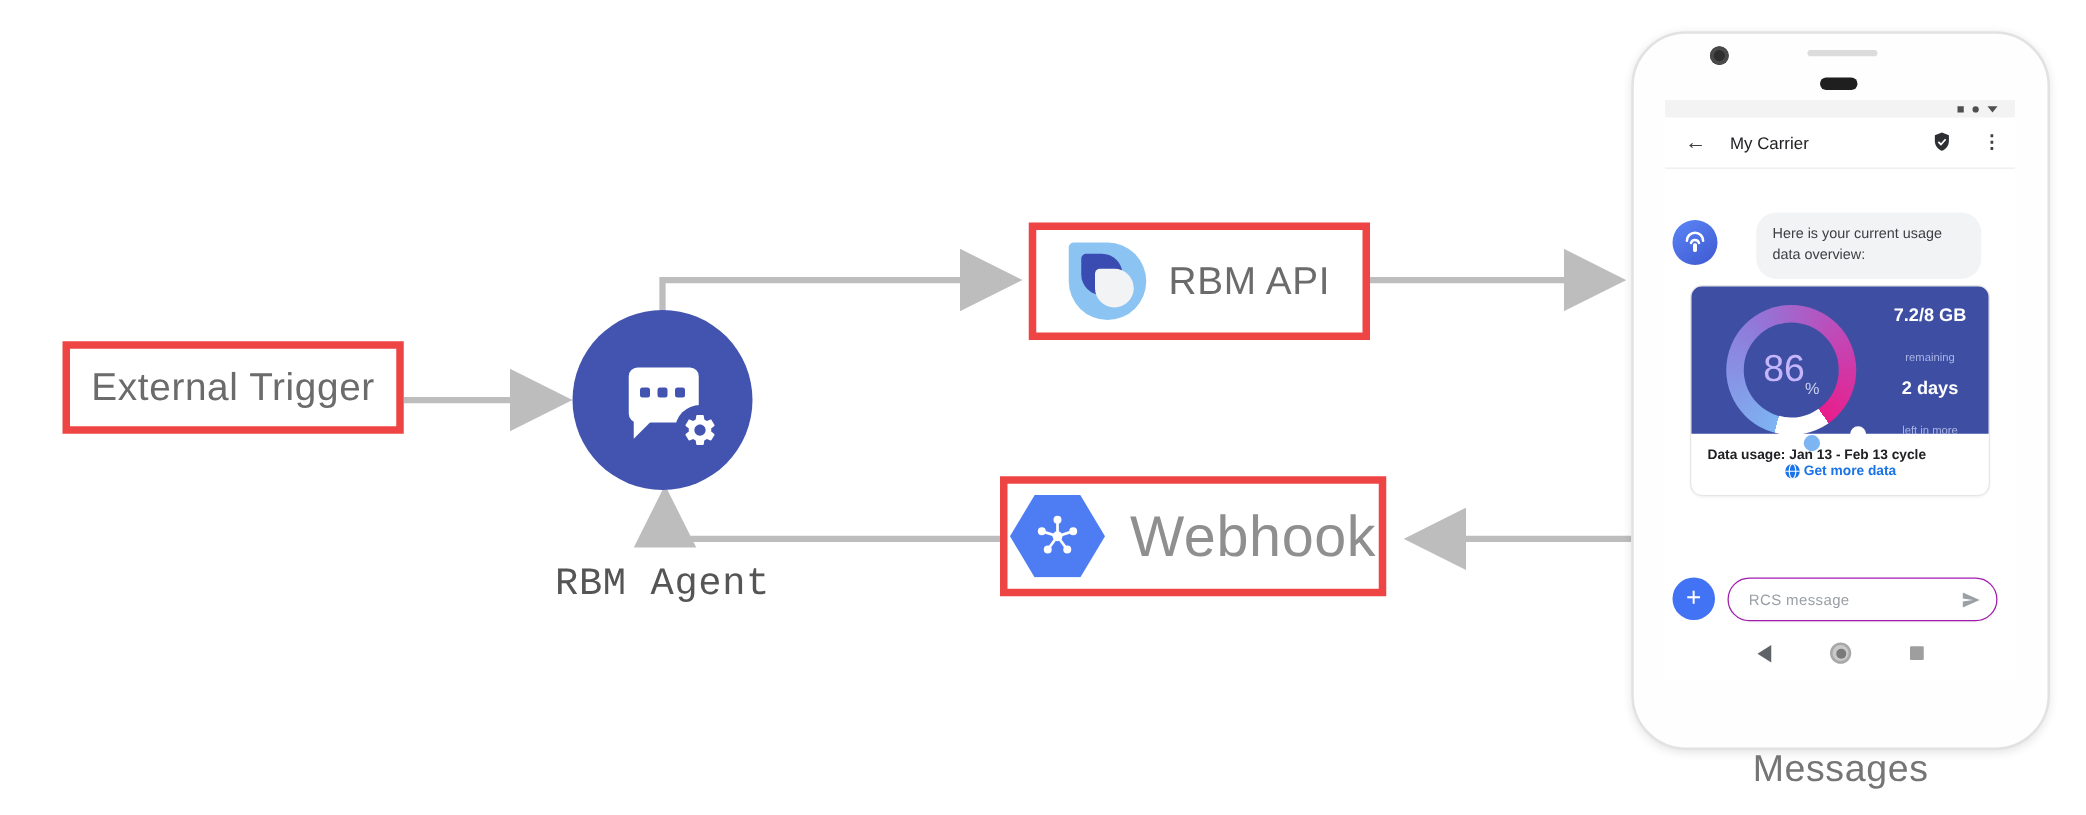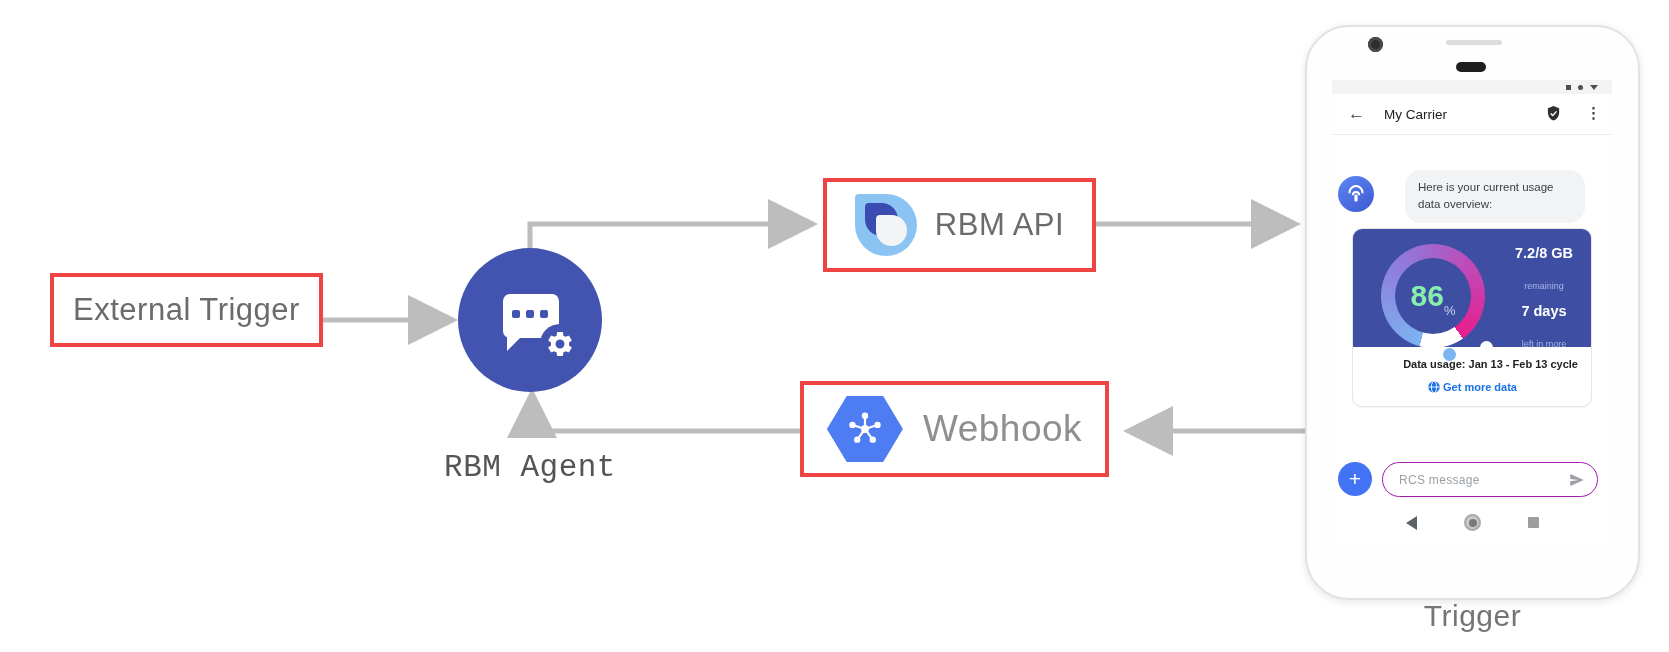--- a/index.html
+++ b/index.html
@@ -3,34 +3,34 @@
 <meta charset="utf-8">
 <style>
   * { margin:0; padding:0; box-sizing:border-box; }
   html,body { width:1669px; height:652px; background:#ffffff; font-family:"Liberation Sans", sans-serif; overflow:hidden; }
   .canvas { position:relative; width:1669px; height:652px; background:#fff; }
 
   
   .arrows { position:absolute; left:0; top:0; z-index:1; }
 
   
-  .node-box { position:absolute; background:#fff; border:4px solid #ef4444; display:flex; align-items:center; justify-content:center; z-index:2; }
+  .node-box { position:absolute; background:#fff; border:6px solid #ef4444; display:flex; align-items:center; justify-content:center; z-index:2; }
   .node-label { color:#6b6b6b; font-size:31px; letter-spacing:0.5px; }
 
   .ext-box { left:50px; top:273px; width:273px; height:74px; }
 
   .api-box { left:823px; top:178px; width:273px; height:94px; gap:18px; }
   .api-logo { position:relative; width:62px; height:62px; flex:0 0 62px; }
   .drop { position:absolute; border-radius:4px 50% 50% 50%; }
   .drop-big { left:0; top:0; width:62px; height:62px; background:#8bc4f2; }
   .drop-dark { left:10px; top:9px; width:33px; height:33px; background:#3a4cb1; }
   .drop-white { left:21px; top:21px; width:31px; height:31px; background:#f2f3f5; }
 
   .wh-box { left:800px; top:381px; width:309px; height:96px; gap:20px; }
-  .wh-label { color:#8f8f8f; font-size:37px; }
+  .wh-label { color:#8f8f8f; font-size:46px; }
   .hexagon { position:relative; width:76px; height:66px; background:#4e7cf2; clip-path:polygon(26% 0, 74% 0, 100% 50%, 74% 100%, 26% 100%, 0 50%); display:flex; align-items:center; justify-content:center; flex:0 0 76px; }
 
   .agent-circle { position:absolute; left:458px; top:248px; width:144px; height:144px; border-radius:50%; background:#4254b0; z-index:2; }
   .agent-bubble { position:absolute; left:45px; top:46px; width:56px; height:44px; background:#fff; border-radius:7px; }
   .agent-dot { position:absolute; top:16px; width:8px; height:8px; border-radius:2px; background:#4254b0; }
   .agent-tail { position:absolute; left:49px; top:89px; width:0; height:0; border-top:14px solid #fff; border-right:14px solid transparent; }
   .gear-back { position:absolute; left:82px; top:76px; width:40px; height:40px; border-radius:50%; background:#4254b0; }
   .gear-svg { position:absolute; left:87px; top:81px; }
 
   .diagram-label { position:absolute; color:#555555; font-size:31px; letter-spacing:0.5px; text-align:center; z-index:2; }
@@ -59,30 +59,30 @@
   .avatar { position:absolute; left:6px; top:96px; width:36px; height:36px; border-radius:50%; background:linear-gradient(145deg,#5b86f7,#3f58cf); display:flex; align-items:center; justify-content:center; }
   .chat-bubble { position:absolute; left:50px; top:90px; width:180px; background:#f1f3f4; border-radius:16px; padding:9px 13px; font-size:11.5px; line-height:1.5; color:#3c4043;margin-left:23px; }
 
   .usage-card { position:absolute; left:20px; top:148px; width:240px; background:#fff; border:1px solid #e6e6e6; border-radius:10px; overflow:hidden; box-shadow:0 1px 2px rgba(0,0,0,0.04); }
   .card-blue { position:relative; width:100%; height:118px; background:#3e4fa3; }
   .gauge { position:absolute; left:28px; top:15px; width:104px; height:104px; border-radius:50%;
            background:conic-gradient(from 195deg, #7db4f2 0deg, #9079da 125deg, #c445b4 225deg, #e81e8c 310deg, #ffffff 310deg 360deg); }
   .gauge-cap-blue { position:absolute; left:62px; top:104px; width:13px; height:13px; border-radius:50%; background:#7db4f2; }
   .gauge-cap-white { position:absolute; left:99px; top:97px; width:13px; height:13px; border-radius:50%; background:#ffffff; }
   .gauge-inner { position:absolute; left:14px; top:14px; width:76px; height:76px; border-radius:50%; background:#3e4fa3; display:flex; align-items:center; justify-content:center; }
-  .gauge-num { font-size:30px; color:#86efac; font-weight:700; }
+  .gauge-num { font-size:30px; color:#c4b5fd; font-weight:400; }
   .gauge-pct { font-size:13px; color:#c9d0f0; align-self:flex-end; padding-bottom:16px; }
   .card-stats { position:absolute; left:148px; top:16px; width:86px; text-align:center; color:#ffffff; }
   .stat-big { font-size:14.5px; font-weight:bold; }
   .stat-small { font-size:9px; color:#aab4e6; margin-top:20px; }
   .stat-gap { height:12px; }
   .card-text { padding:11px 13px 12px 13px; }
-  .card-title { font-size:11px; font-weight:bold; color:#202124;text-align:right; }
+  .card-title { font-size:11px; font-weight:bold; color:#202124; }
   .card-body { font-size:10.5px; color:#555; line-height:1.45; margin-top:5px; }
-  .card-action { margin-top:10px; display:flex; align-items:center; justify-content:center; gap:2px; cursor:pointer; }
+  .card-action { margin-top:0; display:flex; align-items:center; justify-content:center; gap:2px; cursor:pointer; }
   .action-label { font-size:11px; font-weight:bold; color:#1a73e8; }
 
   .composer { position:absolute; left:0; top:380px; width:280px; height:40px; }
   .plus-btn { position:absolute; left:6px; top:2px; width:34px; height:34px; border-radius:50%; background:#4273f5; color:#fff; font-size:21px; display:flex; align-items:center; justify-content:center; border:none; }
   .input-pill { position:absolute; left:50px; top:2px; width:216px; height:35px; border:1px solid #a21caf; border-radius:18px; background:#fff; box-shadow:0 1px 2px rgba(0,0,0,0.05); }
   .rcs-input { position:absolute; left:16px; top:0; width:160px; height:33px; border:none; outline:none; font-size:12px; color:#3c4043; font-family:"Liberation Sans",sans-serif; letter-spacing:0.3px; background:transparent; }
   .rcs-input::placeholder { color:#9aa0a6; }
   .send-icon { position:absolute; right:11px; top:8px; }
 
   .navbar { position:absolute; left:0; top:428px; width:280px; height:30px; }
@@ -202,21 +202,21 @@
           <div class="gauge-cap-white"></div>
           <div class="gauge-inner">
             <span class="gauge-num">86</span>
             <span class="gauge-pct">%</span>
           </div>
         </div>
         <div class="card-stats">
           <div class="stat-big">7.2/8 GB</div>
           <div class="stat-small">remaining</div>
           <div class="stat-gap"></div>
-          <div class="stat-big">7 days</div>
+          <div class="stat-big">2 days</div>
           <div class="stat-small">left in more</div>
         </div>
       </div>
       <div class="card-text">
         <div class="card-title">Data usage: Jan 13 - Feb 13 cycle</div>
         <div class="card-action">
           <svg width="14" height="14" viewBox="0 0 24 24">
             <circle cx="12" cy="12" r="10" fill="#1a73e8"></circle>
             <ellipse cx="12" cy="12" rx="4.5" ry="10" fill="none" stroke="#ffffff" stroke-width="1.6"></ellipse>
             <line x1="2" y1="12" x2="22" y2="12" stroke="#ffffff" stroke-width="1.6"></line>
@@ -239,15 +239,15 @@
     <div class="navbar">
       <div class="nav-back"></div>
       <div class="nav-home">
           <div class="nav-home-dot"></div>
         </div>
       <div class="nav-recents"></div>
     </div>
 
   </div>
 
-  <div class="diagram-label phone-caption">Trigger</div>
+  <div class="diagram-label phone-caption">Messages</div>
 
 </div>
 
 </body></html>

